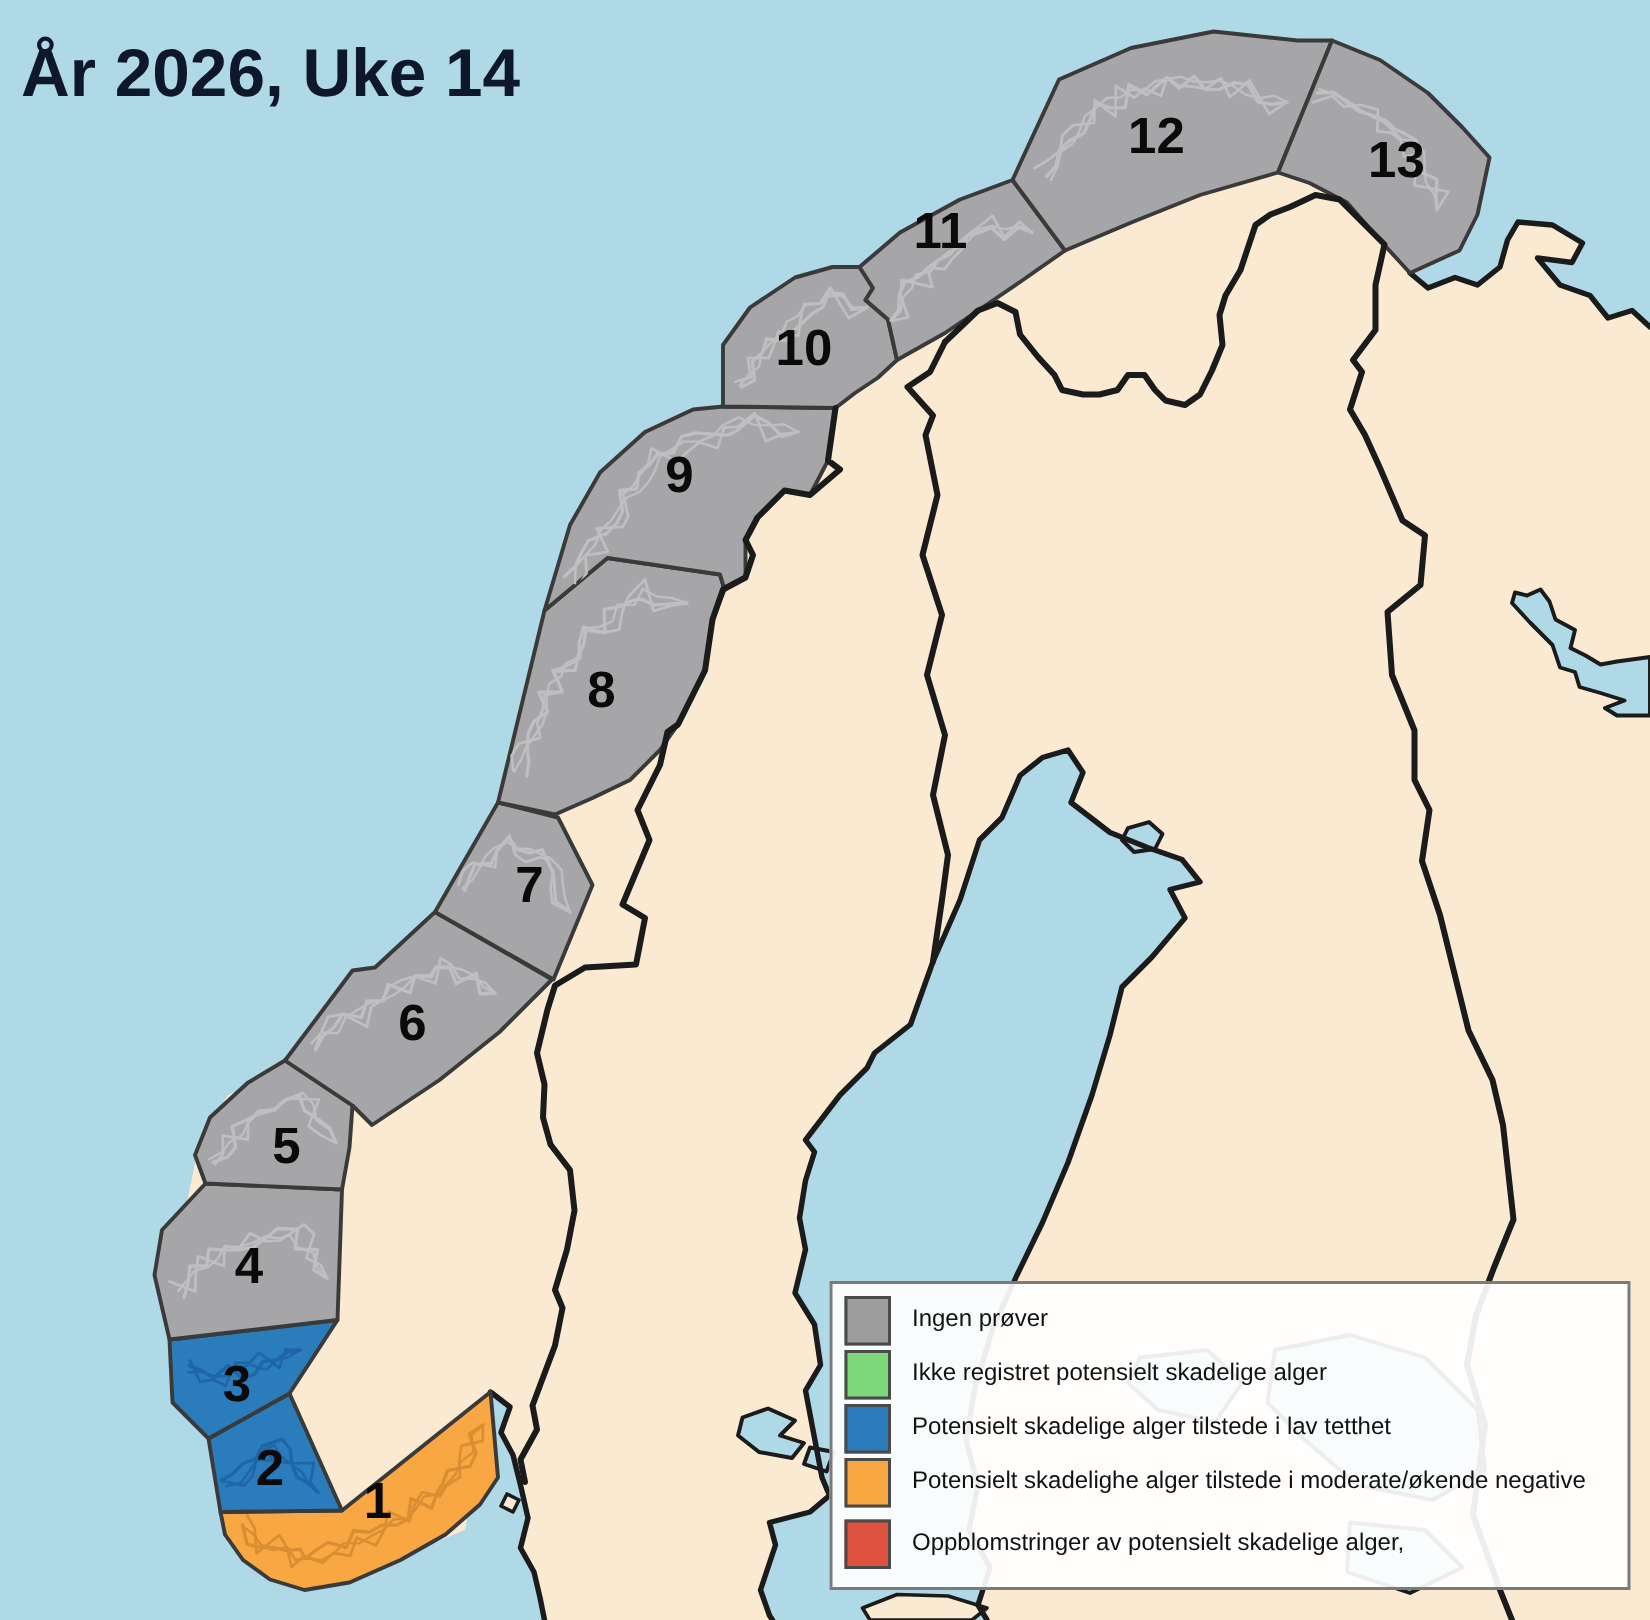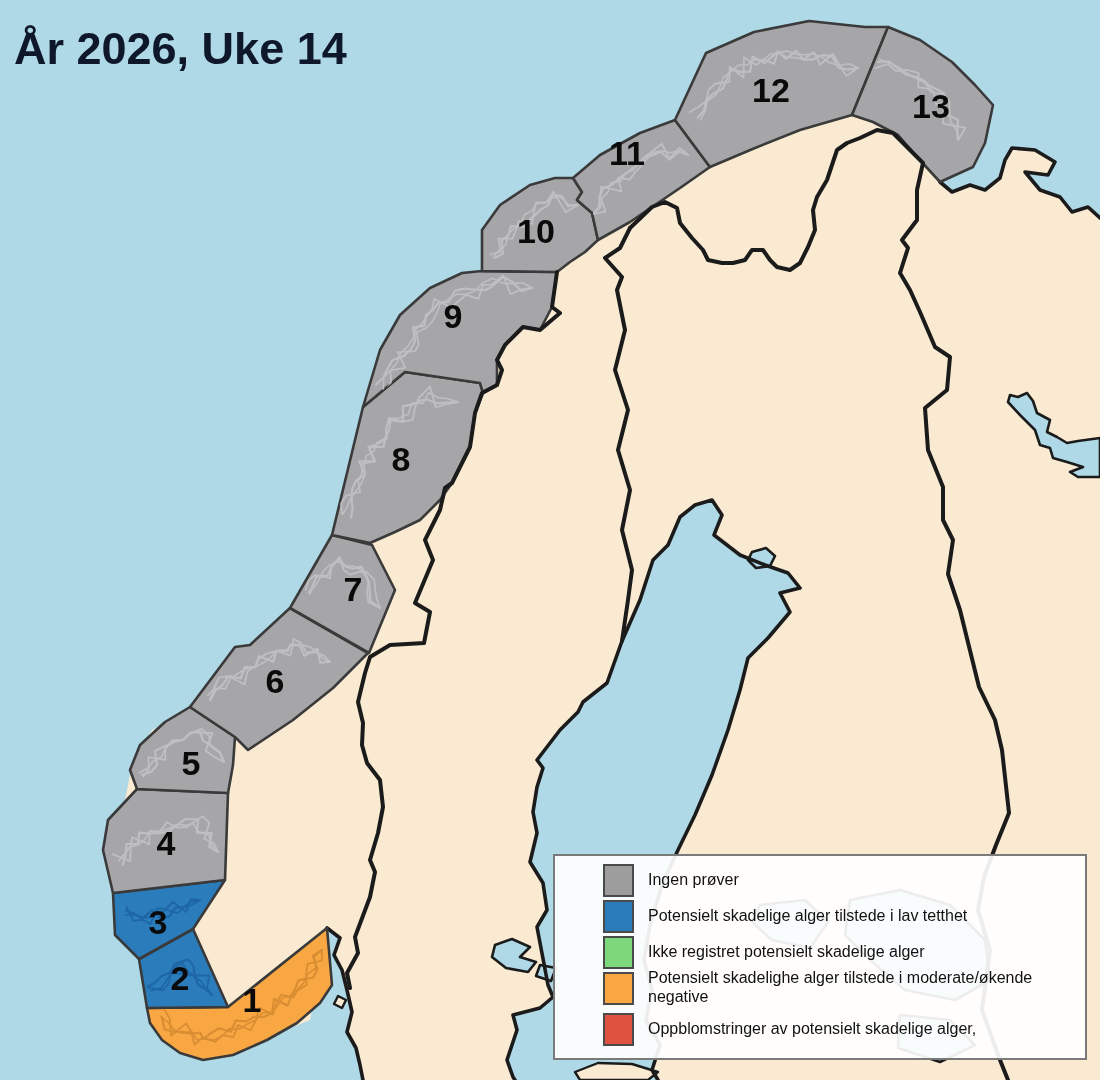--- a/index.html
+++ b/index.html
@@ -6,21 +6,21 @@
   #stage{position:relative;width:1100px;height:1080px;overflow:hidden;
          font-family:"Liberation Sans", sans-serif;background:#AFD9E6;}
   #map{position:absolute;left:0;top:0;}
   .zone{cursor:pointer;}
   #page-title{position:absolute;left:14px;top:4px;font-size:45px;font-weight:bold;
               color:#0f172a;letter-spacing:0px;margin-top:19px;}
   #legend{position:absolute;left:553px;top:854px;width:534px;height:206px;
           box-sizing:border-box;background:rgba(255,255,255,0.92);
           border:2px solid #7A7A7A;display:flex;flex-direction:column;
           padding:6px 6px 4px 8px;}
-  .lrow{display:flex;align-items:center;height:36px;flex:0 0 auto;margin-left:40px;}
+  .lrow{display:flex;align-items:center;height:36px;flex:0 0 auto;}
   .lrow.tall{height:46px;text-align:right;}
   .sw{width:31px;height:33px;border:2px solid #4A4A4A;flex:0 0 auto;
       margin-right:14px;box-sizing:border-box;}
   .ltext{font-size:16px;color:#111;line-height:1.18;}
 </style>
 </head>
 <body>
 
 <div id="stage">
   <svg id="map" width="1100" height="1080" viewBox="0 0 1100 1080">
@@ -202,26 +202,26 @@
     </svg>
 
   <div id="page-title">År 2026, Uke 14</div>
 
   <div id="legend">
     <div class="lrow">
       <span class="sw" style="background: rgb(157, 157, 157);"></span>
       <div class="ltext"><span>Ingen prøver</span></div>
     </div>
     <div class="lrow">
+      <span class="sw" style="background: rgb(124, 216, 122);"></span>
+      <div class="ltext"><span>Ikke registret potensielt skadelige alger</span></div>
+    </div>
+    <div class="lrow">
       <span class="sw" style="background: rgb(42, 124, 187);"></span>
       <div class="ltext"><span>Potensielt skadelige alger tilstede i lav tetthet</span></div>
-    </div>
-    <div class="lrow">
-      <span class="sw" style="background: rgb(124, 216, 122);"></span>
-      <div class="ltext"><span>Ikke registret potensielt skadelige alger</span></div>
     </div>
     <div class="lrow">
       <span class="sw" style="background: rgb(249, 167, 66);"></span>
       <div class="ltext"><span>Potensielt skadelighe alger tilstede i moderate/økende negative</span></div>
     </div>
     <div class="lrow tall">
       <span class="sw" style="background: rgb(223, 82, 64);"></span>
       <div class="ltext">
         <span style="display:block">Oppblomstringer av potensielt skadelige alger,</span>
       </div>

